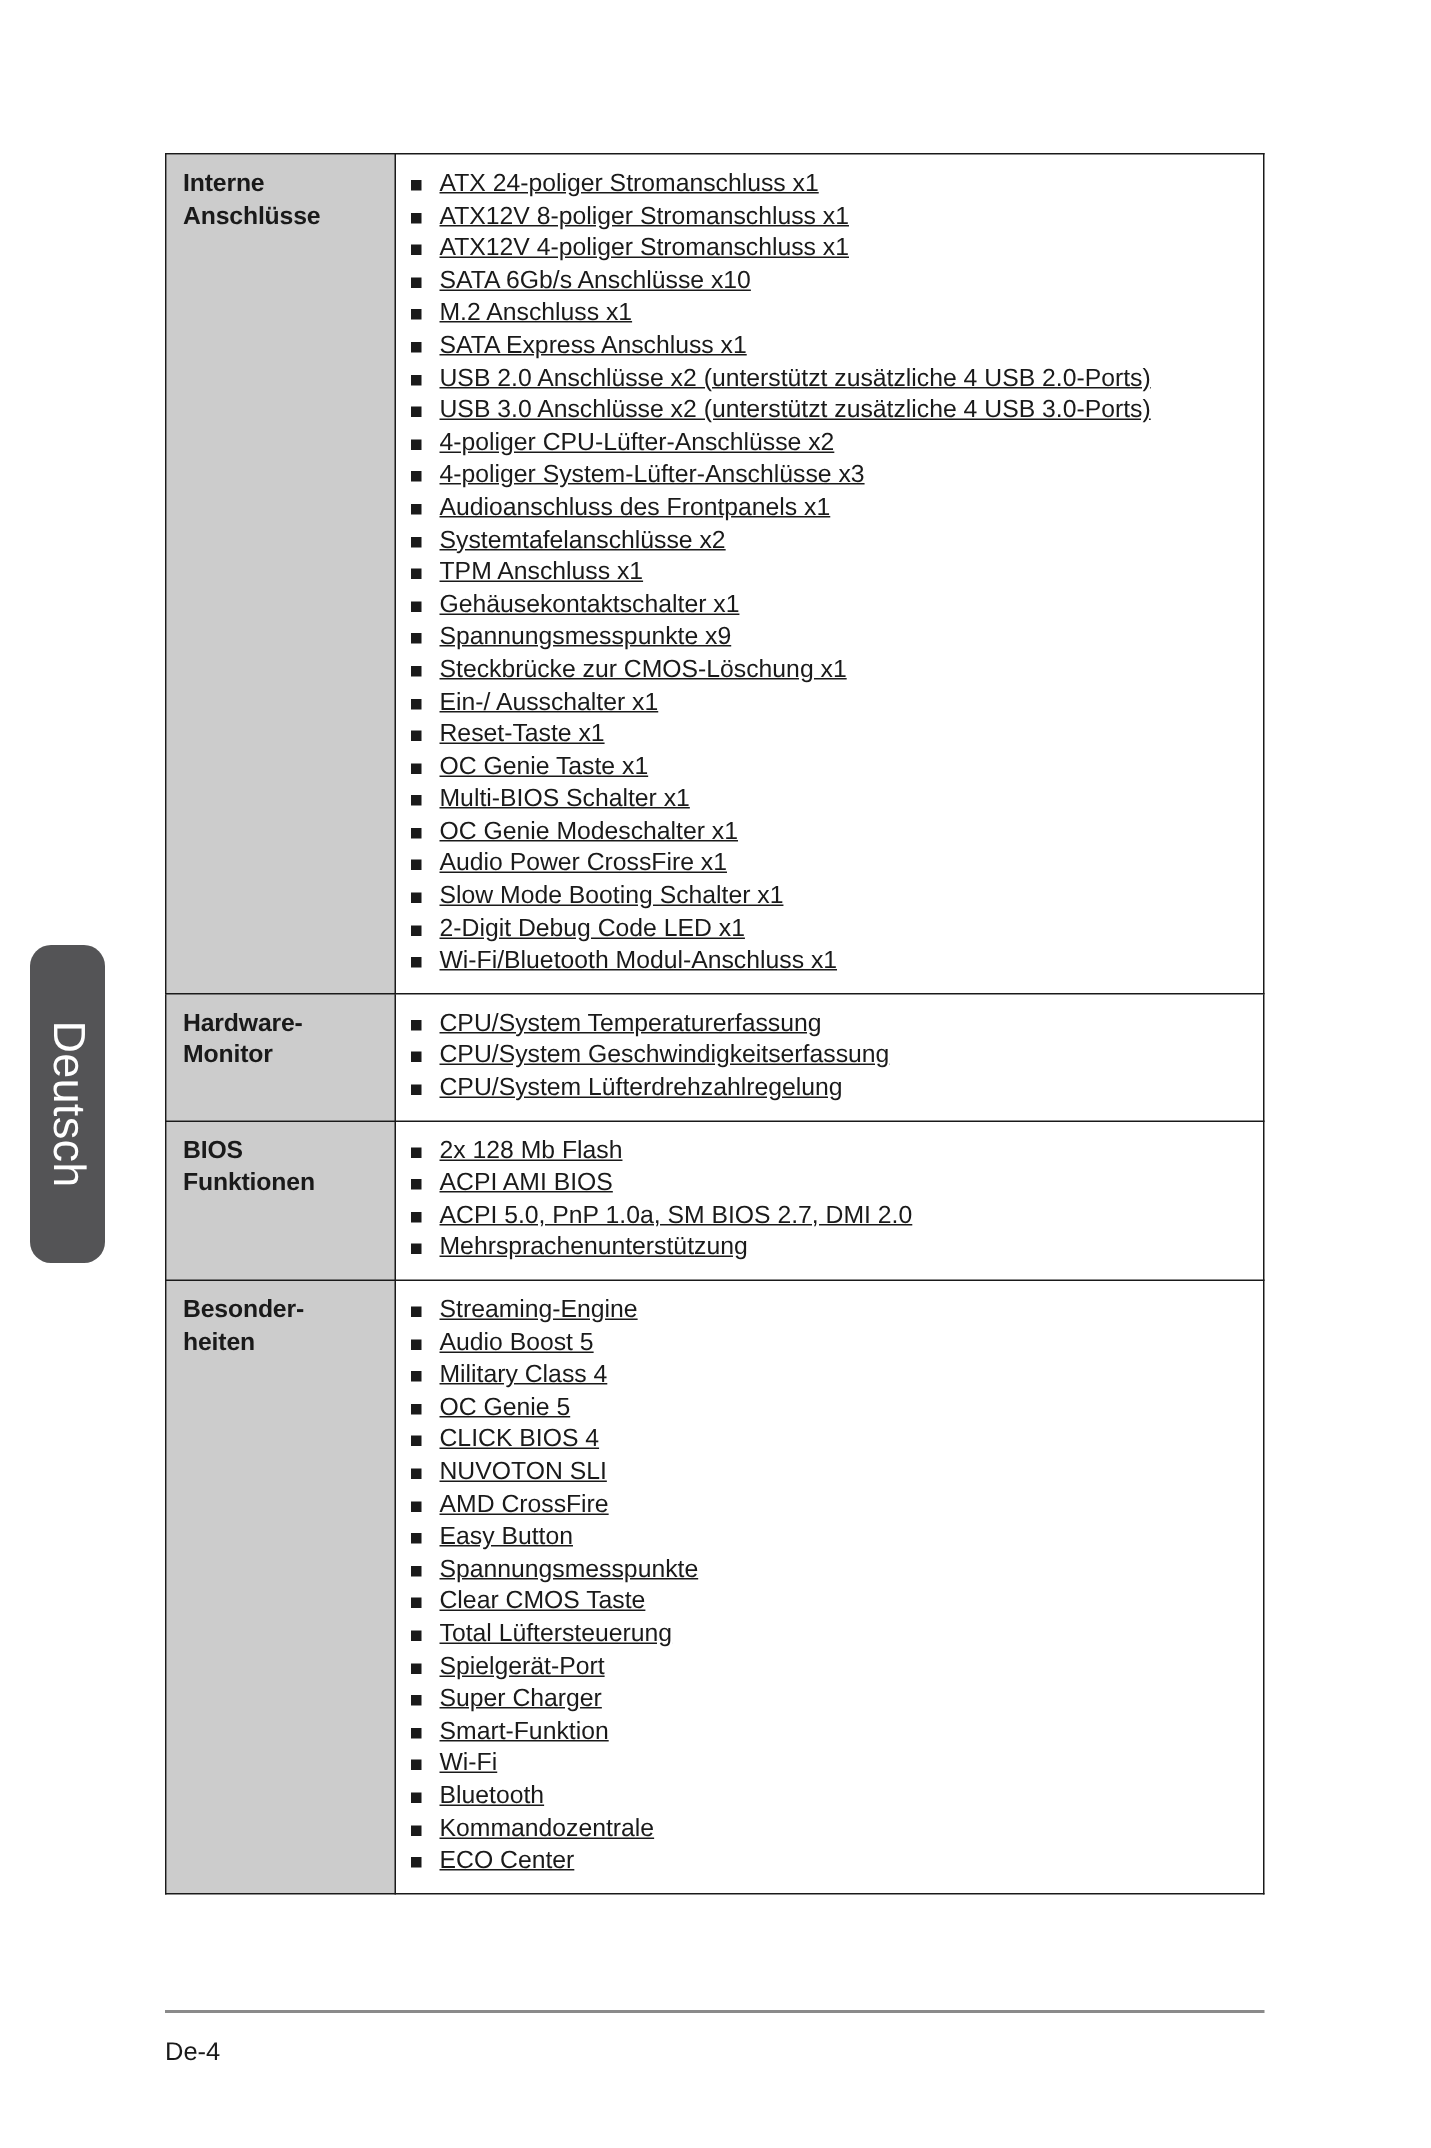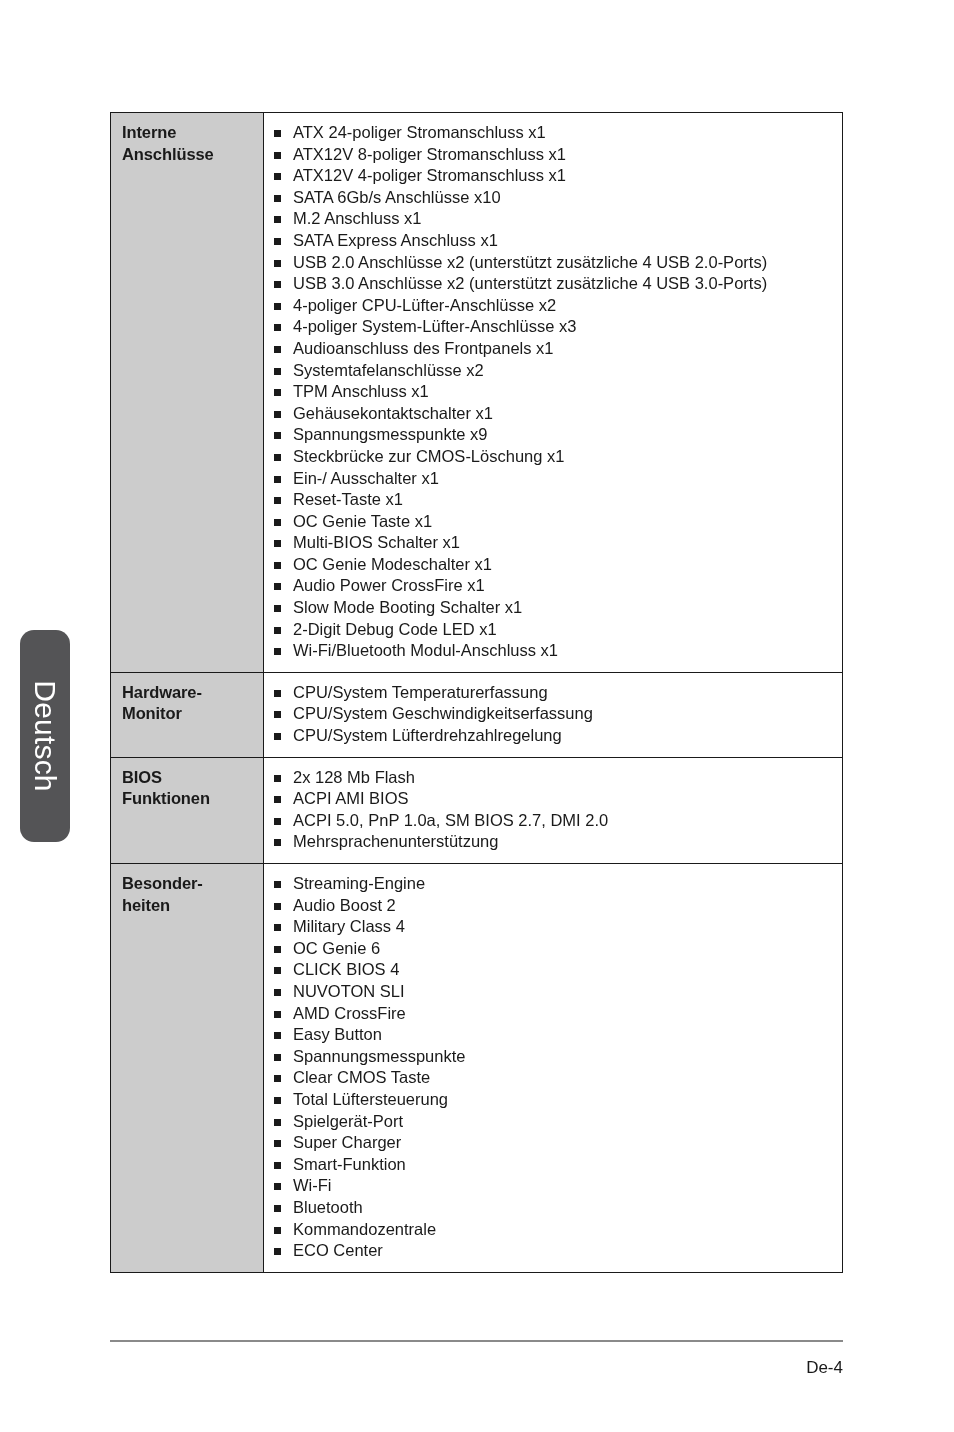--- a/index.html
+++ b/index.html
@@ -39,21 +39,21 @@
     color: #ffffff;
     font-size: 30px;
     font-weight: 400;
     letter-spacing: 0.2px;
   }
 
   
   .spec-table {
     position: absolute;
     left: 110px;
-    top: 112px;
+    top: 102px;
     width: 733px;
     border-collapse: collapse;
     table-layout: fixed;
   }
   .spec-table td {
     border: 1.6px solid #1a1a1a;
     vertical-align: top;
     padding: 0;
   }
   td.label-cell {
@@ -79,20 +79,21 @@
     margin: 0;
     padding: 0;
   }
   ul.spec-list li {
     position: relative;
     padding-left: 19px;
     font-size: 16.5px;
     line-height: 21.6px;
     white-space: nowrap;
     color: #1a1a1a;
+    text-decoration: underline;
   }
   ul.spec-list li .bullet-sq {
     position: absolute;
     left: 0;
     top: 8px;
     width: 7px;
     height: 7px;
     background: #1a1a1a;
   }
 
@@ -103,21 +104,21 @@
     top: 1340px;
     width: 733px;
   }
   .footer-rule {
     width: 100%;
     height: 1.6px;
     background: #8a8a8a;
   }
   .footer-page {
     margin-top: 16px;
-    text-align: right;
+    text-align: left;
     font-size: 17px;
     color: #1a1a1a;
   }
 </style>
 </head>
 <body>
 
 <div class="lang-tab">
   <span class="lang-tab-inner">Deutsch</span>
 </div>
@@ -187,23 +188,23 @@
         </td>
       </tr>
       <tr>
         <td class="label-cell">
           <span class="label-line">Besonder-</span>
           <span class="label-line">heiten</span>
         </td>
         <td class="value-cell">
           <ul class="spec-list">
             <li><span class="bullet-sq"></span><span>Streaming-Engine</span></li>
-            <li><span class="bullet-sq"></span><span>Audio Boost 2</span></li>
+            <li><span class="bullet-sq"></span><span>Audio Boost 5</span></li>
             <li><span class="bullet-sq"></span><span>Military Class 4</span></li>
-            <li><span class="bullet-sq"></span><span>OC Genie 6</span></li>
+            <li><span class="bullet-sq"></span><span>OC Genie 5</span></li>
             <li><span class="bullet-sq"></span><span>CLICK BIOS 4</span></li>
             <li><span class="bullet-sq"></span><span>NUVOTON SLI</span></li>
             <li><span class="bullet-sq"></span><span>AMD CrossFire</span></li>
             <li><span class="bullet-sq"></span><span>Easy Button</span></li>
             <li><span class="bullet-sq"></span><span>Spannungsmesspunkte</span></li>
             <li><span class="bullet-sq"></span><span>Clear CMOS Taste</span></li>
             <li><span class="bullet-sq"></span><span>Total Lüftersteuerung</span></li>
             <li><span class="bullet-sq"></span><span>Spielgerät-Port</span></li>
             <li><span class="bullet-sq"></span><span>Super Charger</span></li>
             <li><span class="bullet-sq"></span><span>Smart-Funktion</span></li>

